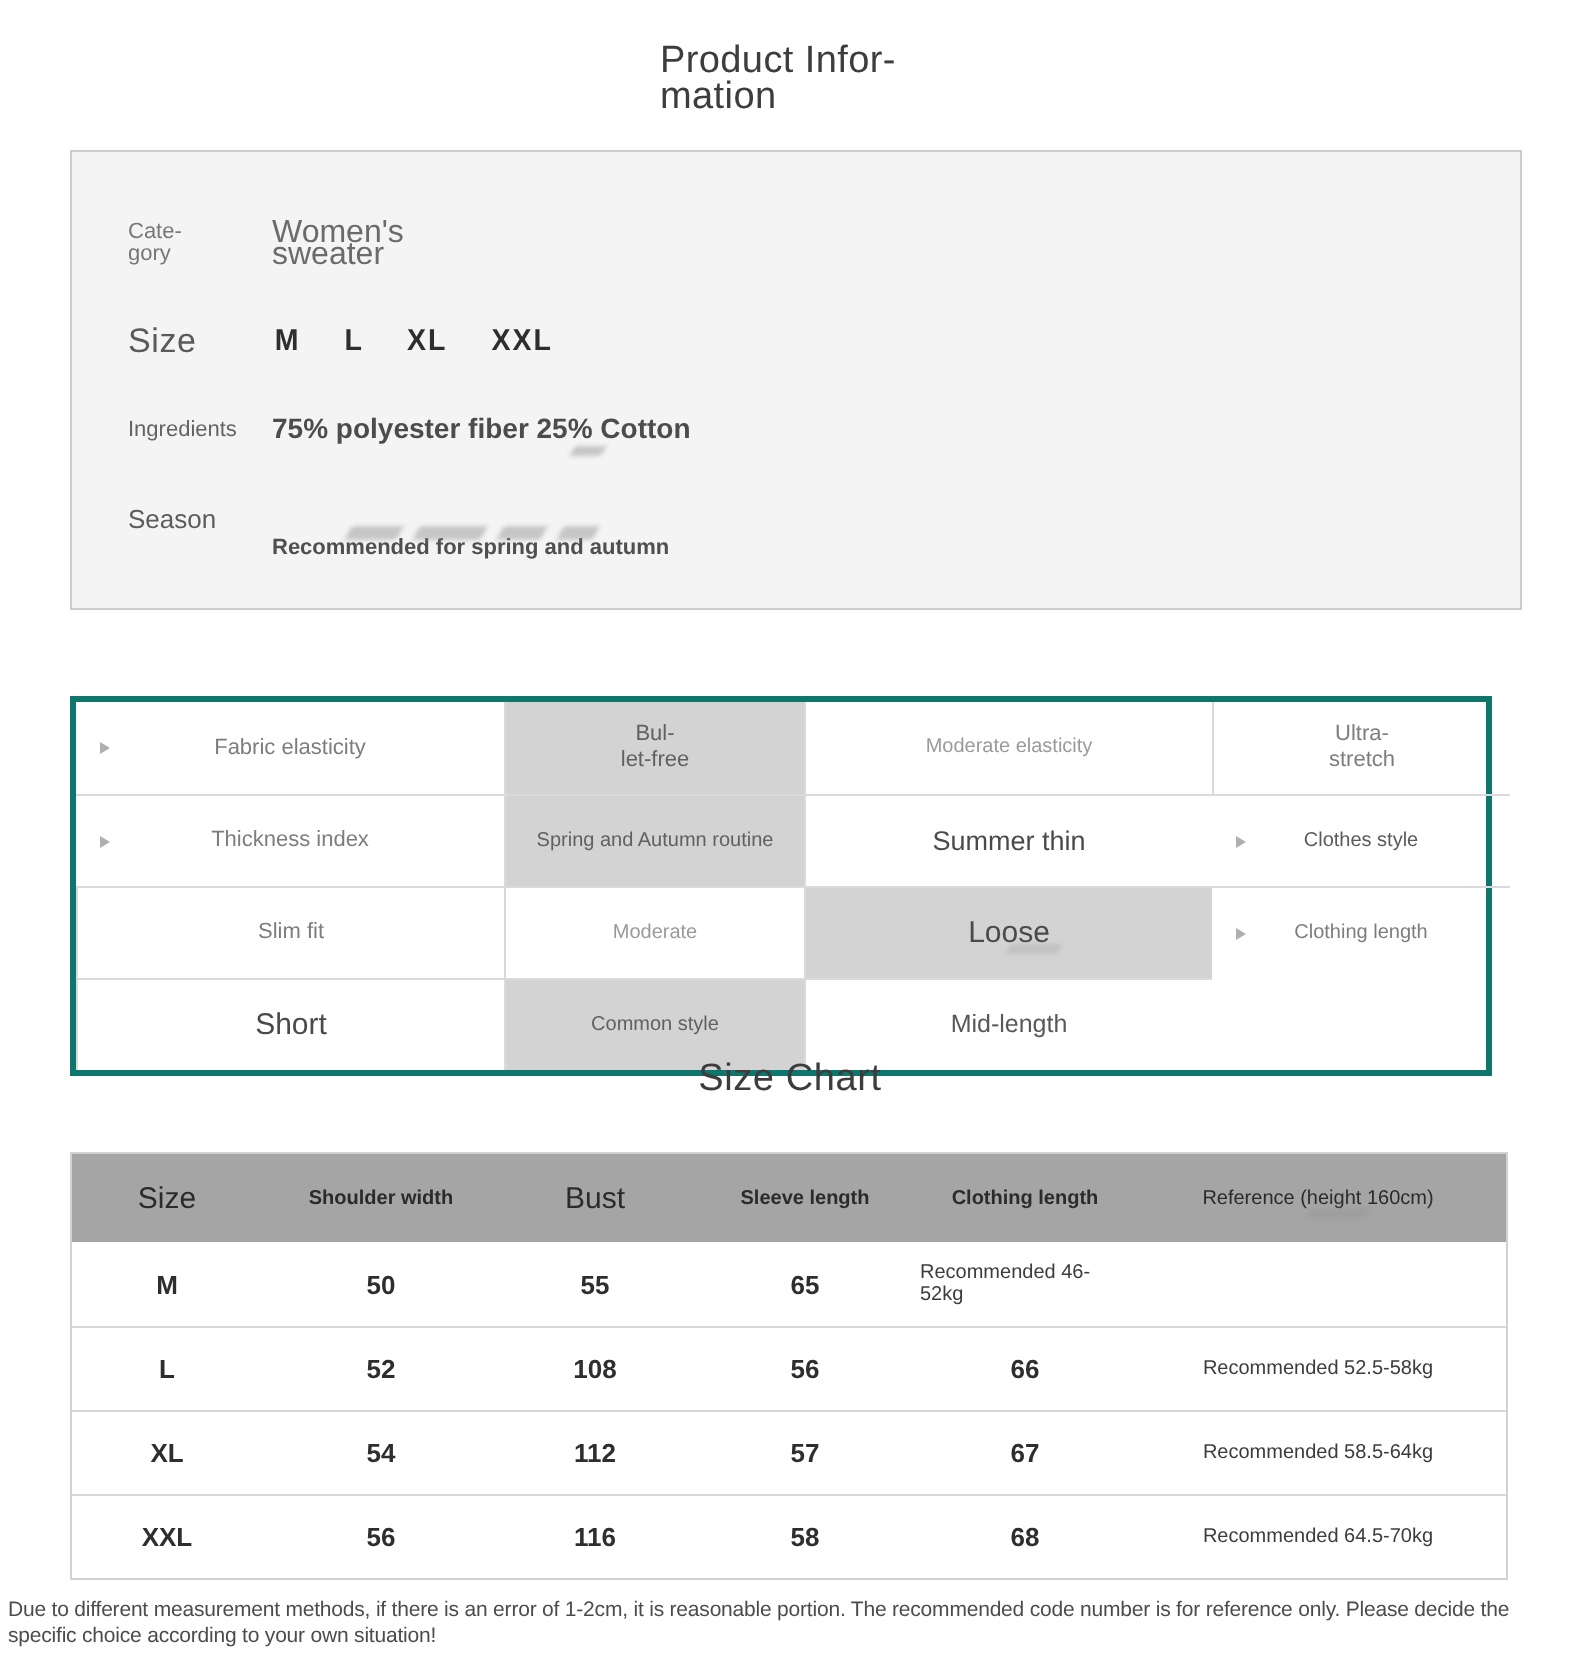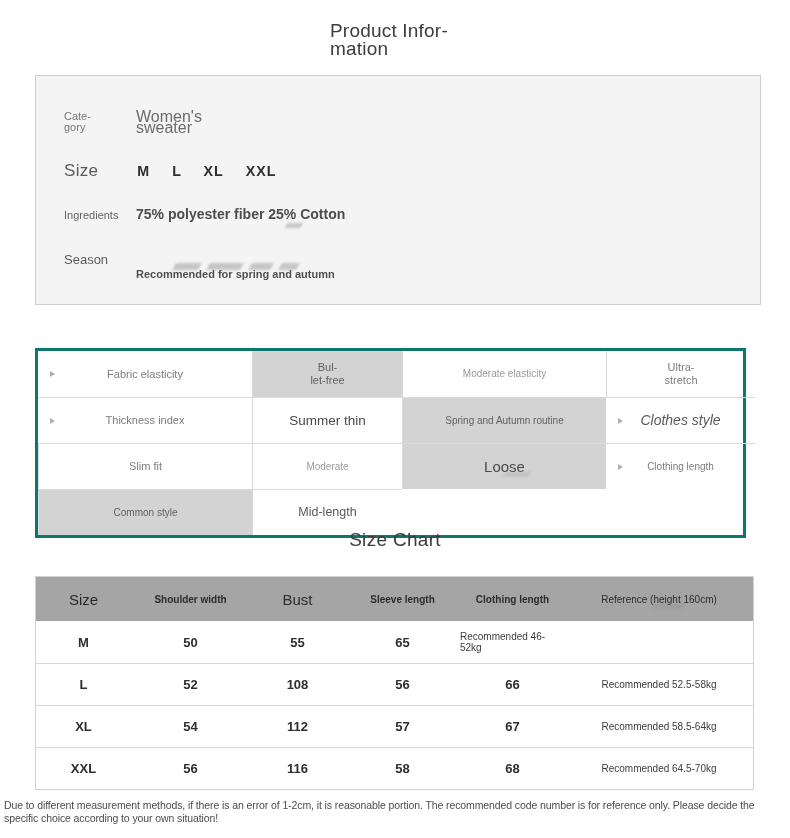--- a/index.html
+++ b/index.html
@@ -44,21 +44,21 @@
   .fcell { display:flex; align-items:center; justify-content:center; text-align:center;
     border-left:1px solid #dadada; border-top:1px solid #dadada; position:relative;
     line-height:1.15; }
   .fcell.col0 { border-left:none; }
   .fcell.row0 { border-top:none; }
   .sel { background:#d3d3d3; }
   .arrow-icon { position:absolute; left:12px; top:50%; margin-top:-3px; width:0; height:0;
     border-left:5px solid #9b9b9b; border-top:3.5px solid transparent;
     border-bottom:3.5px solid transparent; opacity:.8; }
   .t10 { font-size:10px; }  .t11 { font-size:11px; }  .t12 { font-size:12.5px; }
-  .t13 { font-size:14px;font-style:italic; }  .t14 { font-size:13.5px; } .t15 { font-size:15px; }
+  .t13 { font-size:10px; }  .t14 { font-size:13.5px; } .t15 { font-size:15px; }
   .c-dark { color:#4a4a4a; } .c-mid { color:#7d7d7d; } .c-light { color:#9a9a9a; }
   .c-sel { color:#616161; }
 
   
   .size-chart-title { position:absolute; left:0; top:529px; width:790px; text-align:center;
     font-size:19px; color:#3d3d3d; letter-spacing:.3px; }
   .size-table { position:absolute; left:35px; top:576px; width:719px;
     border:1px solid #d2d2d2; background:#fff; }
   .st-header { display:grid; grid-template-columns:95px 119px 95px 115px 105px 188px;
     height:44px; background:#a5a5a5; }
@@ -125,35 +125,36 @@
   <div class="fcell row0 sel t11 c-sel wrap">Bul-
 let-free</div>
   <div class="fcell row0 t10 c-light">Moderate elasticity</div>
   <div class="fcell row0 t11 c-mid wrap">Ultra-
 stretch</div>
 
   <div class="fcell col0 t11 c-mid">
     <span class="arrow-icon"></span>
     <span>Thickness index</span>
   </div>
+  <div class="fcell sel t10 c-sel">Spring and Autumn routine</div>
   <div class="fcell t14 c-dark">Summer thin</div>
-  <div class="fcell sel t10 c-sel">Spring and Autumn routine</div>
 
   <div class="fcell col0 t13" style="color:#5a5a5a;">
     <span class="arrow-icon"></span>
     <span>Clothes style</span>
   </div>
   <div class="fcell t11 c-mid">Slim fit</div>
   <div class="fcell t10 c-light">Moderate</div>
   <div class="fcell sel t15 c-dark">Loose</div>
 
   <div class="fcell col0 t10 c-mid">
     <span class="arrow-icon"></span>
     <span>Clothing length</span>
   </div>
+  <div class="fcell t15 c-dark">Short</div>
   <div class="fcell sel t10 c-sel">Common style</div>
   <div class="fcell t12" style="color:#585858;">Mid-length</div>
 
   <i class="smudge light" style="left:466px; top:121px; width:26px; height:5px;"></i>
 </div>
 
 <div class="size-chart-title">Size Chart</div>
 
 <div class="size-table">
   <div class="st-header">

